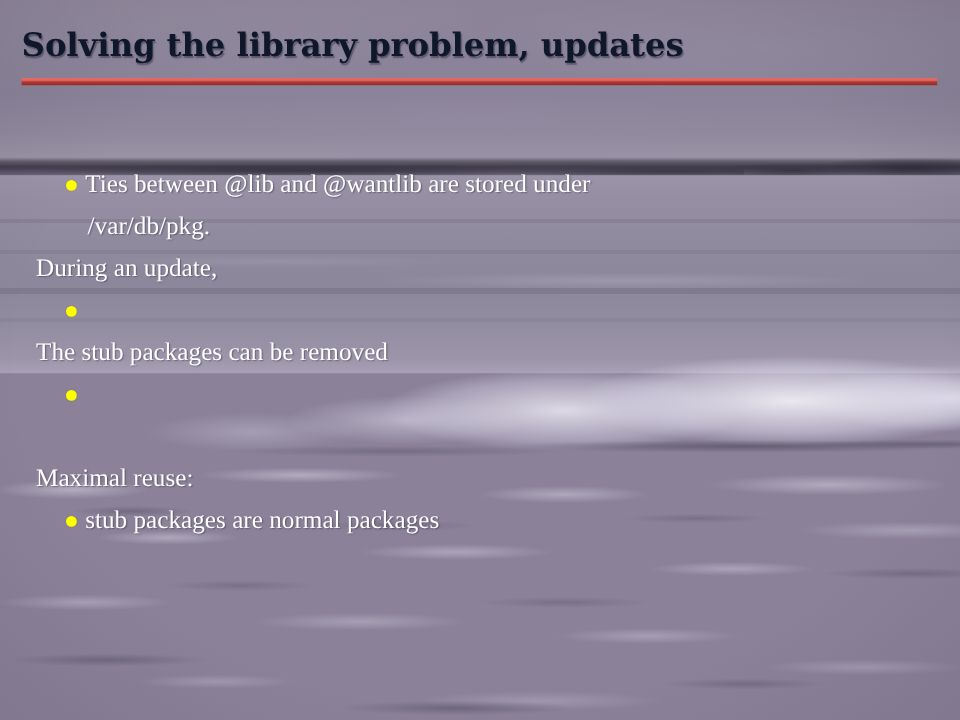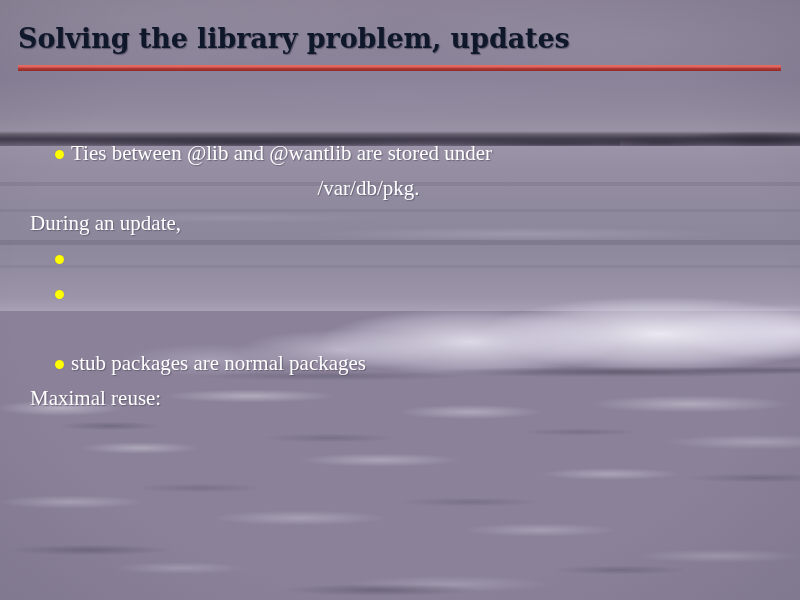--- a/index.html
+++ b/index.html
@@ -212,21 +212,21 @@
     text-shadow: 1px 1px 1px rgba(60,55,75,.5);
   }
 
   
   .line.lvl0 { padding-left: 14px; }
 
   
   .line.lvl1 { padding-left: 55px; }
 
   
-  .line.cont { padding-left: 57px; text-align: center; }
+  .line.cont { padding-left: 57px; }
 
   .line.spacer { height: 35px; }
 
   .bullet {
     position: absolute;
     left: 39px;
     top: 14px;
     width: 9px;
     height: 9px;
     border-radius: 50%;
@@ -258,20 +258,21 @@
 
     <div class="slide-title">Solving the library problem, updates</div>
 
     <div class="title-rule"></div>
 
     <div class="body-block" id="body-block">
         <div class="line lvl1"><span class="bullet" style="background: rgb(255, 255, 0);"></span><span>Ties between @lib and @wantlib are stored under</span></div>
         <div class="line cont"><span>/var/db/pkg.</span></div>
         <div class="line lvl0"><span>During an update,</span></div>
         <div class="line lvl1"><span class="bullet" style="background: rgb(255, 255, 0);"></span></div>
+        <div class="line lvl0"><span>The stub packages can be removed</span></div>
         <div class="line lvl1"><span class="bullet" style="background: rgb(255, 255, 0);"></span></div>
         <div class="line spacer lvl0"><span></span></div>
+        <div class="line lvl0"><span>Maximal reuse:</span></div>
         <div class="line lvl1"><span class="bullet" style="background: rgb(255, 255, 0);"></span><span>stub packages are normal packages</span></div>
-        <div class="line lvl0"><span>Maximal reuse:</span></div>
       </div>
 
   </div>
 </div>
 
 </body></html>

